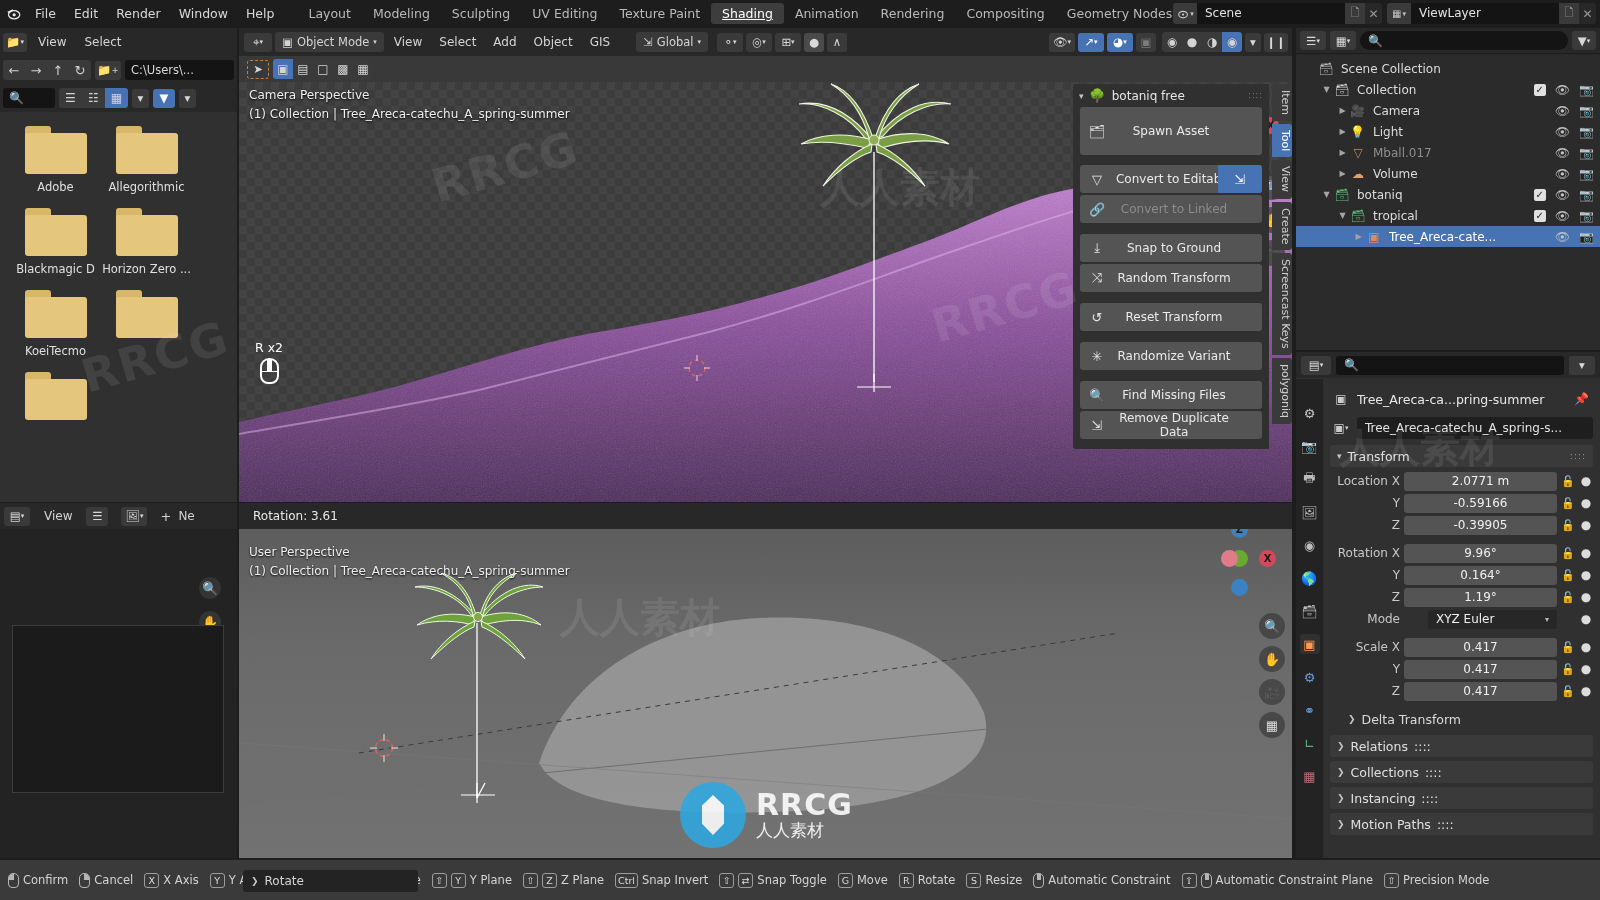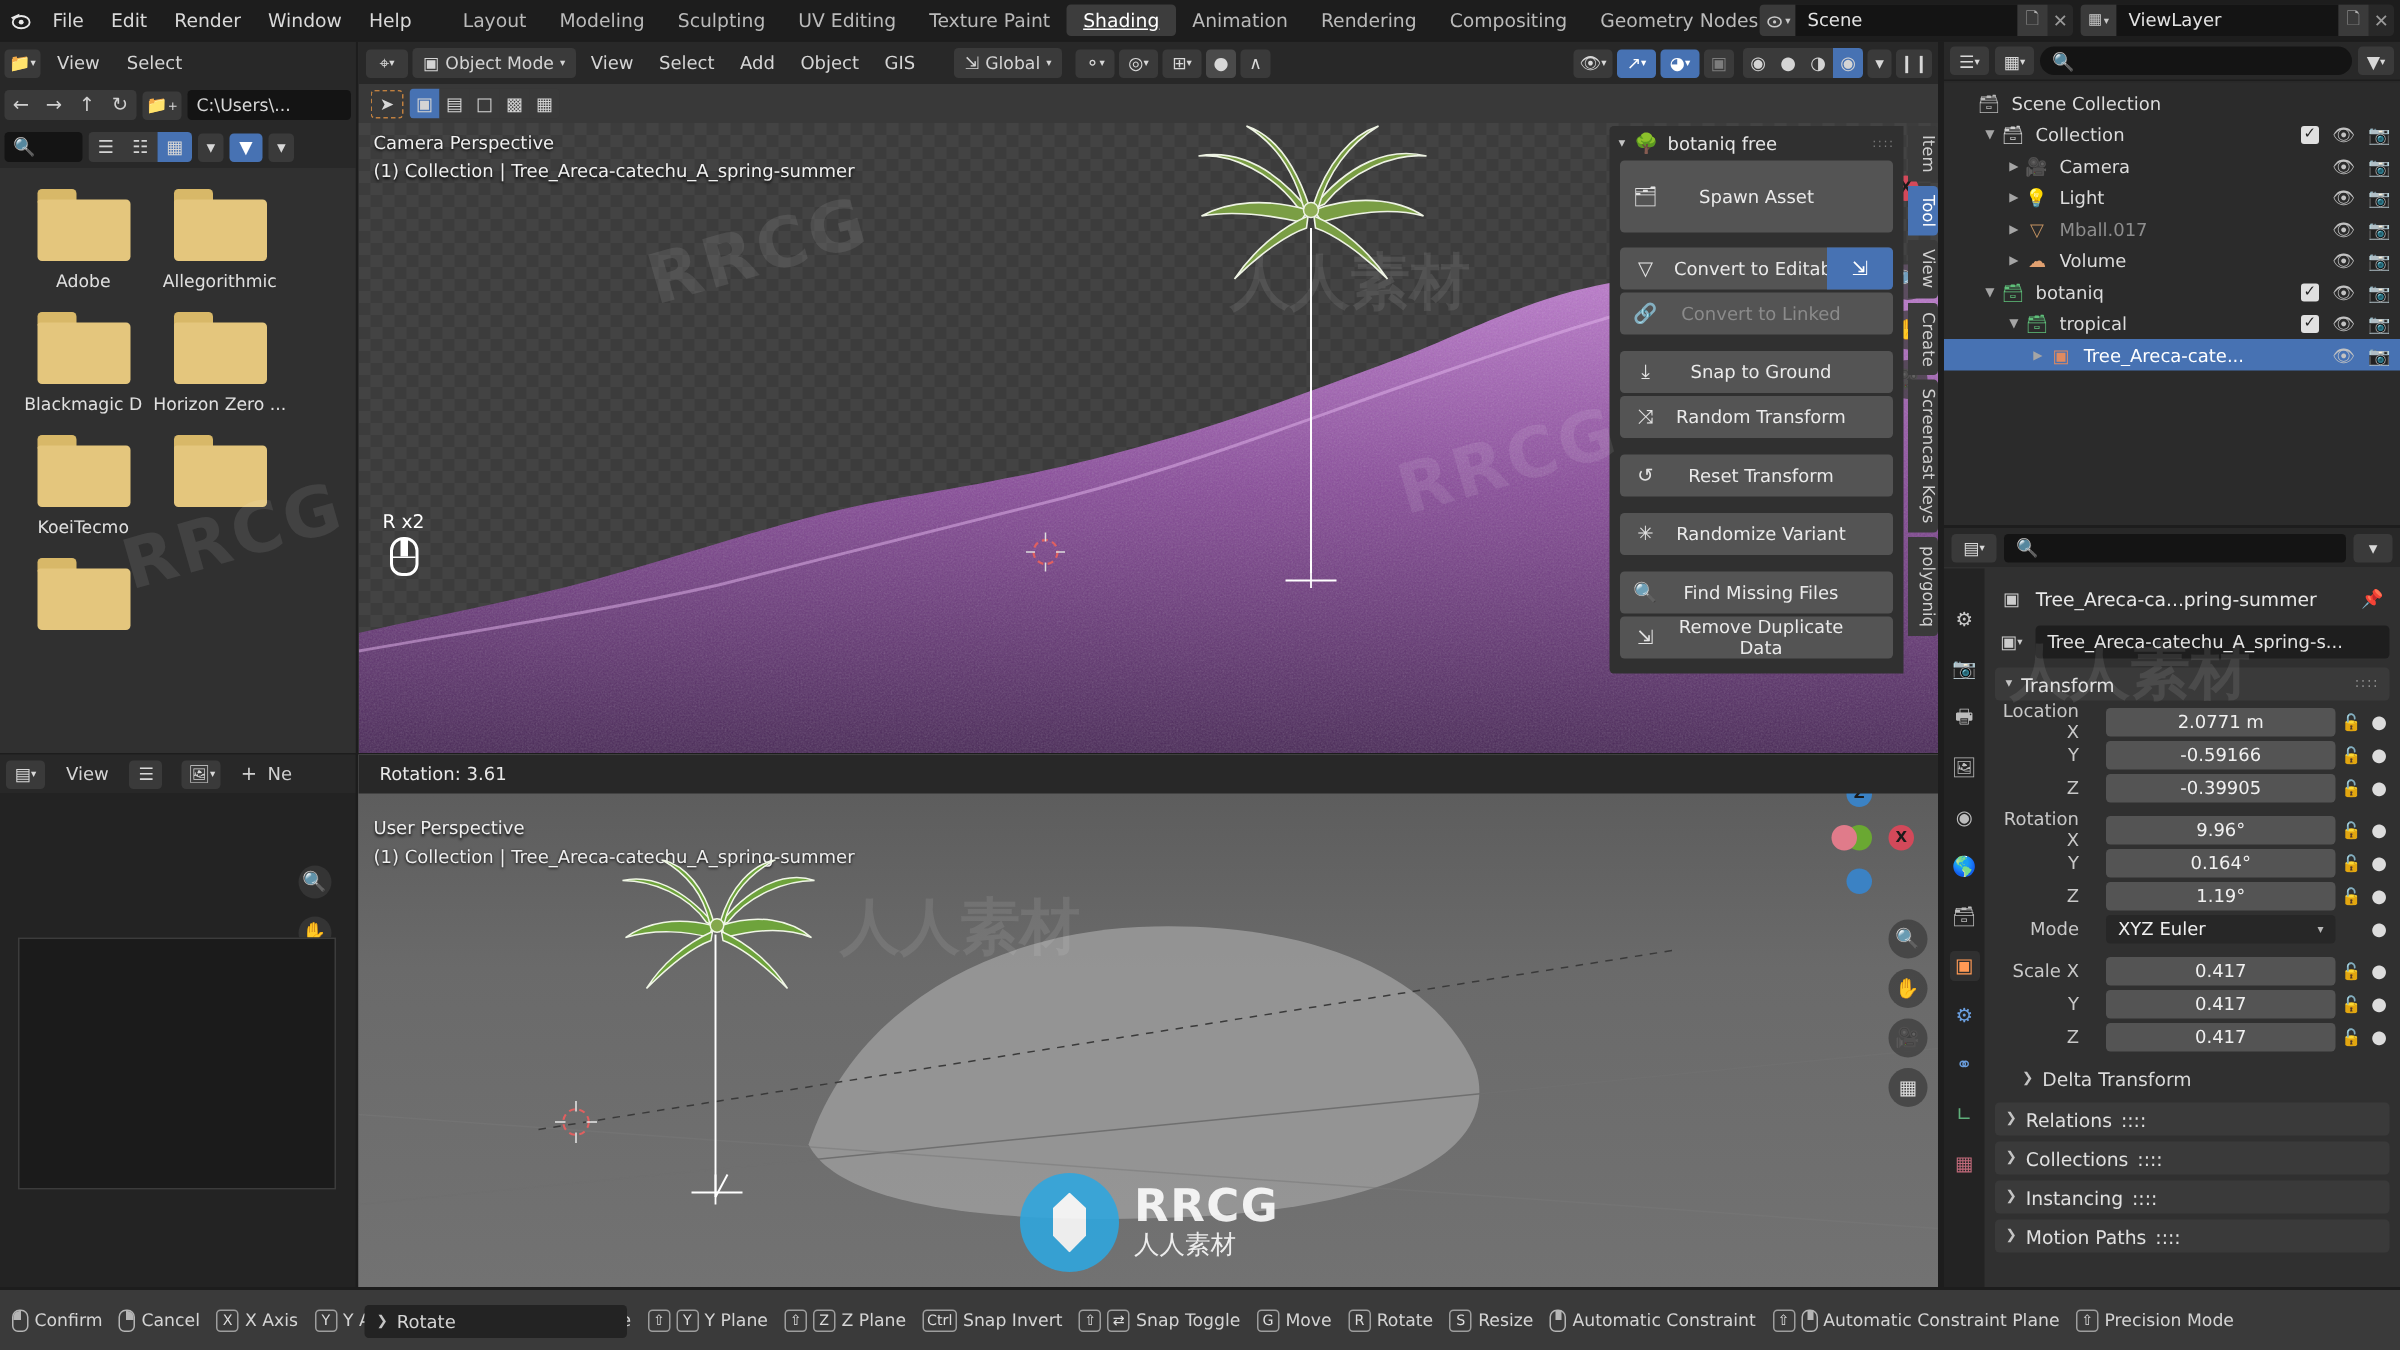--- a/index.html
+++ b/index.html
@@ -122,23 +122,23 @@
   .ptab { width:20px;height:20px;display:flex;align-items:center;justify-content:center;font-size:13px;color:#bcbcbc;}
   .ptab.on { background:#303030; border-radius:3px; color:#ff9a55;}
   .props-body { position:absolute; left:27px; top:27px; width:277px; height:479px; padding:8px 7px 0 7px; overflow:hidden;}
   .brow { display:flex; align-items:center; height:24px; margin-bottom:5px; gap:5px;}
   .bicon { width:22px;height:22px;display:flex;align-items:center;justify-content:center;color:#ccc;font-size:12px;}
   .bname { flex:1; font-size:12.5px; color:#e8e8e8; white-space:nowrap; overflow:hidden; text-overflow:ellipsis;}
   .bfield { flex:1; background:#1e1e1e; border-radius:3px; height:22px; line-height:22px; padding:0 8px; font-size:12px; color:#e4e4e4; white-space:nowrap; overflow:hidden; text-overflow:ellipsis;}
   .panelhdr { display:flex; align-items:center; height:22px; background:#3a3a3a; border-radius:3px; padding:0 7px; font-size:12.5px; color:#e0e0e0; margin-bottom:4px; gap:6px; position:relative;}
   .panelhdr .grip { position:absolute; right:7px; color:#8d8d8d; font-size:9px; letter-spacing:1px; line-height:5px;}
   .frow { display:flex; align-items:center; height:20px; margin-bottom:2px; }
-  .flabel { width:74px; text-align:right; padding-right:18px; font-size:12px; color:#c8c8c8;}
+  .flabel { width:74px; text-align:right; padding-right:4px; font-size:12px; color:#c8c8c8;}
   .fval { flex:1; background:#545454; border-radius:3px; height:19px; line-height:19px; text-align:center; font-size:12px; color:#f0f0f0;}
-  .fval.dropdown { background:#272727; text-align:left; padding:0 8px; display:flex; align-items:center; justify-content:space-between;}
+  .fval.dropdown { background:#272727; text-align:left; padding:0 8px; display:flex; align-items:center; justify-content:space-between;margin-left:24px;}
   .flock { width:22px; text-align:center; color:#b4b4b4; font-size:11px;}
   .fdot { width:14px; text-align:center; color:#dcdcdc; font-size:12px;}
   .subhdr { display:flex; align-items:center; height:20px; padding-left:18px; font-size:12.5px; color:#dadada; gap:6px; }
   .secrow { display:flex; align-items:center; height:22px; background:#3a3a3a; border-radius:3px; padding:0 7px; font-size:12.5px; color:#e0e0e0; margin-bottom:4px; gap:6px; position:relative;}
   .chev { font-size:9px; color:#c4c4c4; }
 
   
   .status { position:absolute; left:0; top:860px; width:1600px; height:40px; background:#3a3a3a; display:flex; align-items:center; padding-left:8px; gap:0; overflow:hidden;}
   .skey { display:flex; align-items:center; gap:4px; margin-right:11px; white-space:nowrap;}
   .kbox { min-width:15px; height:15px; border:1px solid #9d9d9d; border-radius:3px; display:flex; align-items:center; justify-content:center; font-size:9.5px; color:#dcdcdc; padding:0 2px;}

